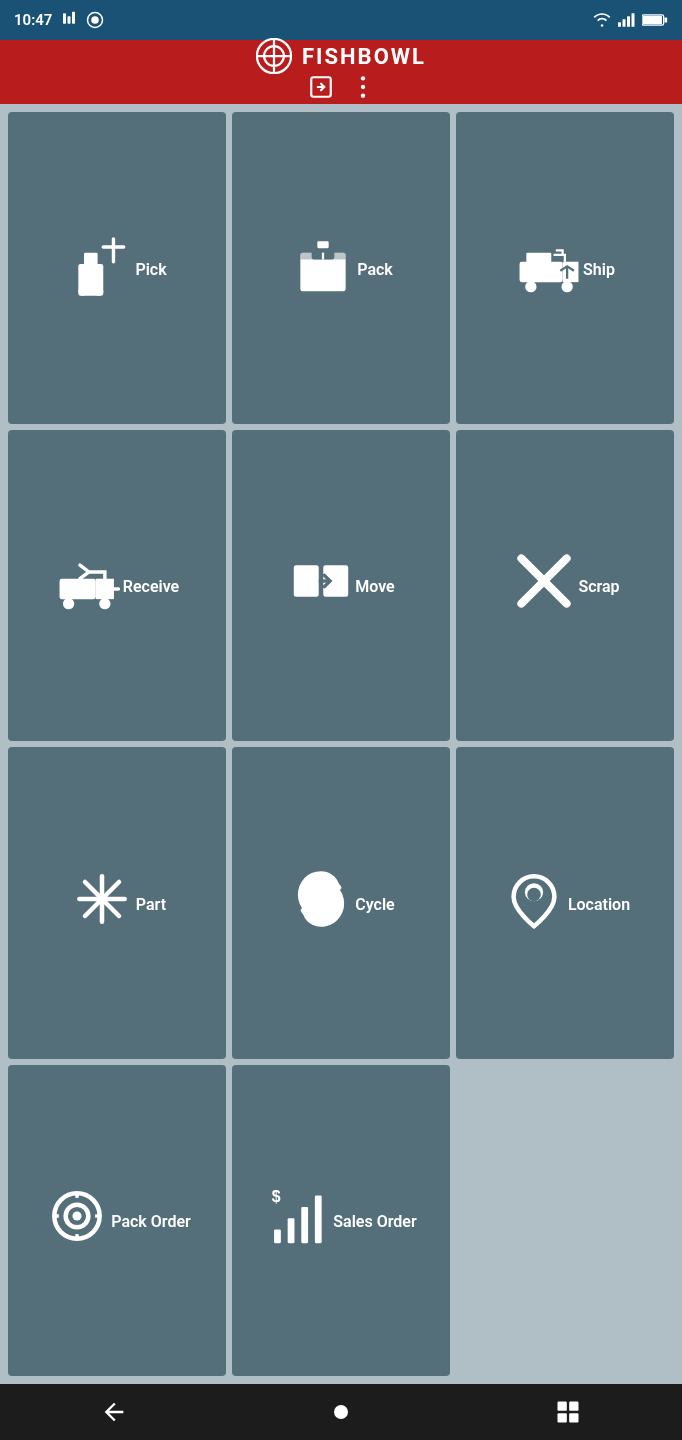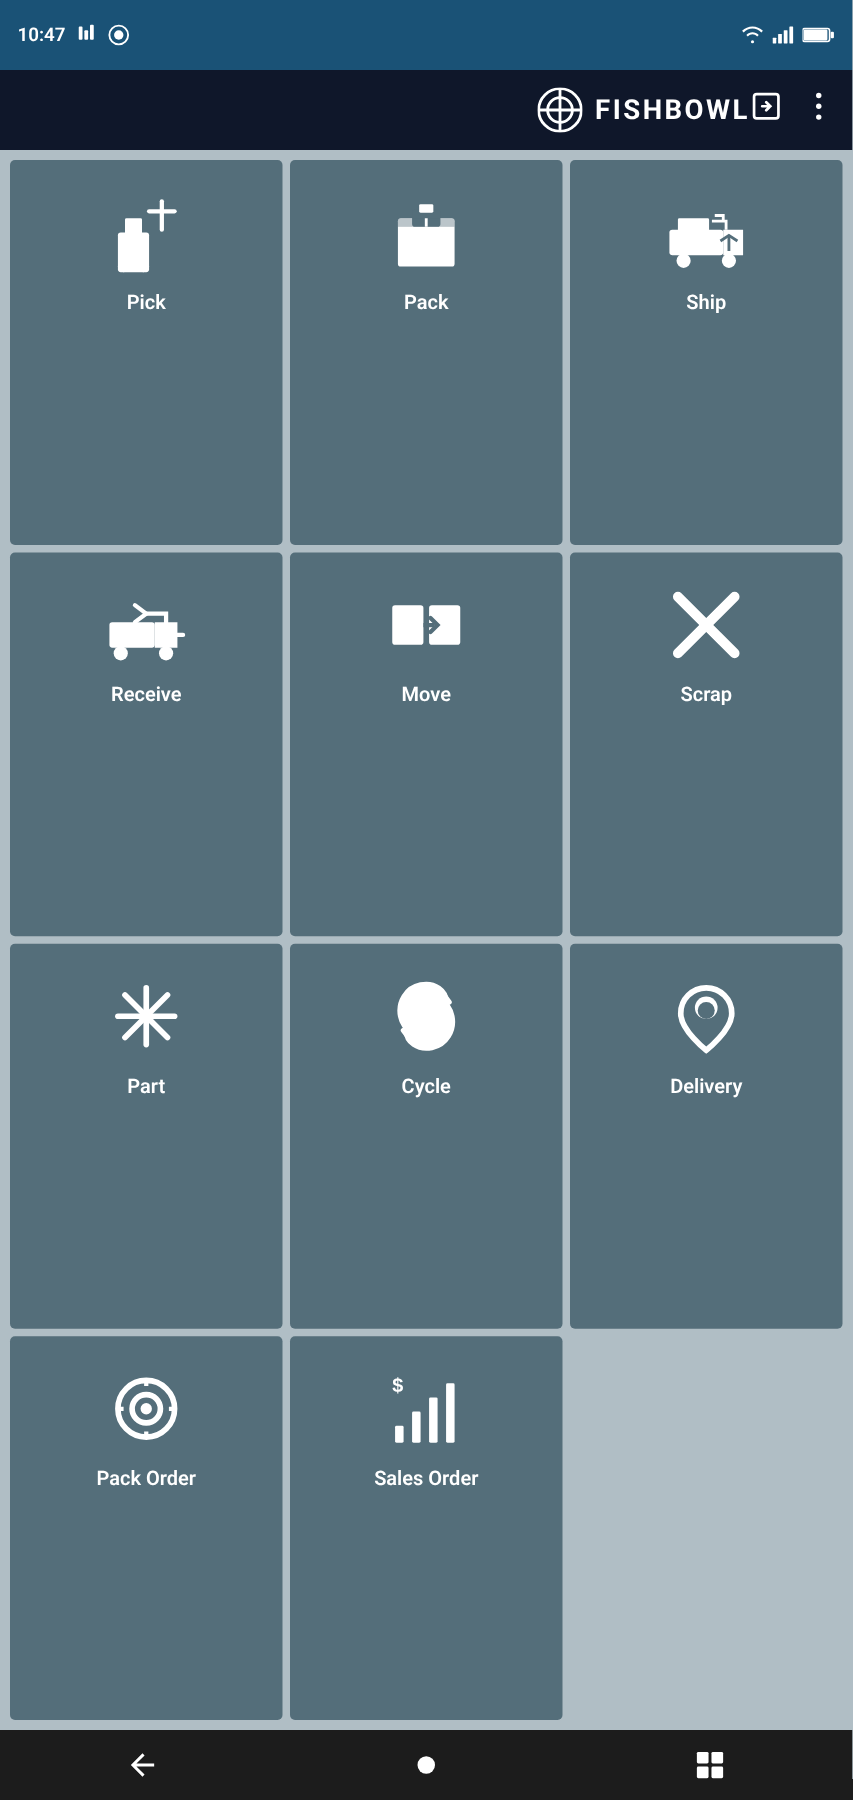--- a/index.html
+++ b/index.html
@@ -11,40 +11,41 @@
       background: #b0bec5;
       font-family: 'Roboto', Arial, sans-serif;
       display: flex;
       flex-direction: column;
     }
 
     
     .status-bar {
       background: #1a5276;
       color: white;
-      height: 56px;
+      height: 40px;
       display: flex;
       align-items: center;
       justify-content: space-between;
       padding: 0 14px;
       font-size: 15px;
       font-weight: 600;
     }
     .status-bar-left { display: flex; align-items: center; gap: 8px; }
     .status-bar-right { display: flex; align-items: center; gap: 6px; }
 
     
     .app-bar {
-      background: #0f172a;
+      background: #b91c1c;
       color: white;
       height: 64px;
       display: flex;
       align-items: center;
-      justify-content: flex-end;
+      justify-content: center;
       padding: 0 16px;
+      flex-direction: column;
     }
     .app-bar-brand {
       display: flex;
       align-items: center;
       gap: 10px;
     }
     .app-bar-logo {
       width: 36px;
       height: 36px;
     }
@@ -74,22 +75,23 @@
       grid-template-rows: auto;
       gap: 6px;
       background: #b0bec5;
     }
 
     
     .grid-item {
       background: #546e7a;
       border-radius: 4px;
       display: flex;
-      flex-direction: column;
-      align-items: center;
+      flex-direction: row;
+      align-items: center;
+      justify-content: center;
       padding: 24px 10px 20px;
       cursor: pointer;
       min-height: 160px;
       transition: background 0.15s;
     }
 
     .grid-item .icon-wrap {
       width: 68px;
       height: 68px;
       display: flex;
@@ -307,21 +309,21 @@
       <span class="label">Cycle</span>
     </div>
     <div class="grid-item">
       <div class="icon-wrap">
         <svg viewBox="0 0 60 60" fill="white">
     <circle cx="30" cy="24" r="8" fill="white"></circle>
     <path d="M30 10 C20 10 12 18 12 28 C12 40 30 54 30 54 C30 54 48 40 48 28 C48 18 40 10 30 10 Z" fill="none" stroke="white" stroke-width="4"></path>
     <circle cx="30" cy="26" r="6" fill="#546e7a"></circle>
   </svg>
       </div>
-      <span class="label">Delivery</span>
+      <span class="label">Location</span>
     </div>
     <div class="grid-item">
       <div class="icon-wrap">
         <svg viewBox="0 0 60 60" fill="white">
     <circle cx="30" cy="30" r="20" fill="none" stroke="white" stroke-width="4"></circle>
     <circle cx="30" cy="30" r="10" fill="none" stroke="white" stroke-width="4"></circle>
     <circle cx="30" cy="30" r="4" fill="white"></circle>
     <line x1="30" y1="10" x2="30" y2="14" stroke="white" stroke-width="3"></line>
     <line x1="30" y1="46" x2="30" y2="50" stroke="white" stroke-width="3"></line>
     <line x1="10" y1="30" x2="14" y2="30" stroke="white" stroke-width="3"></line>

